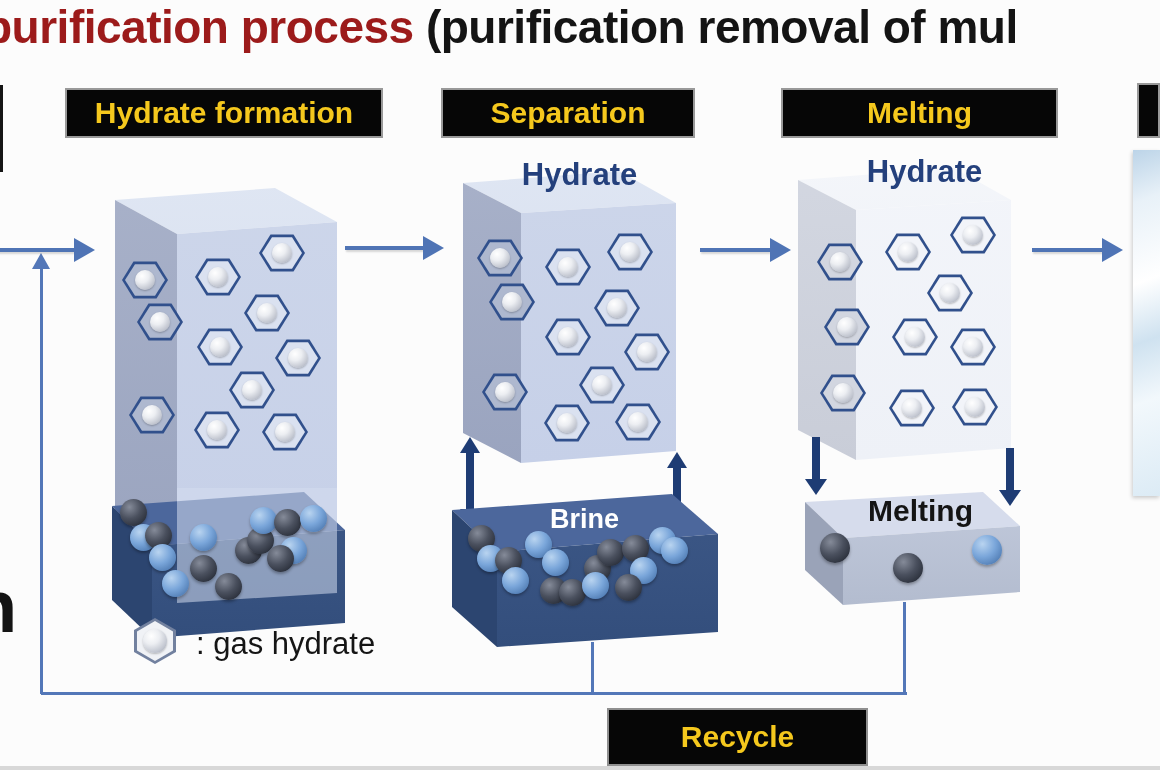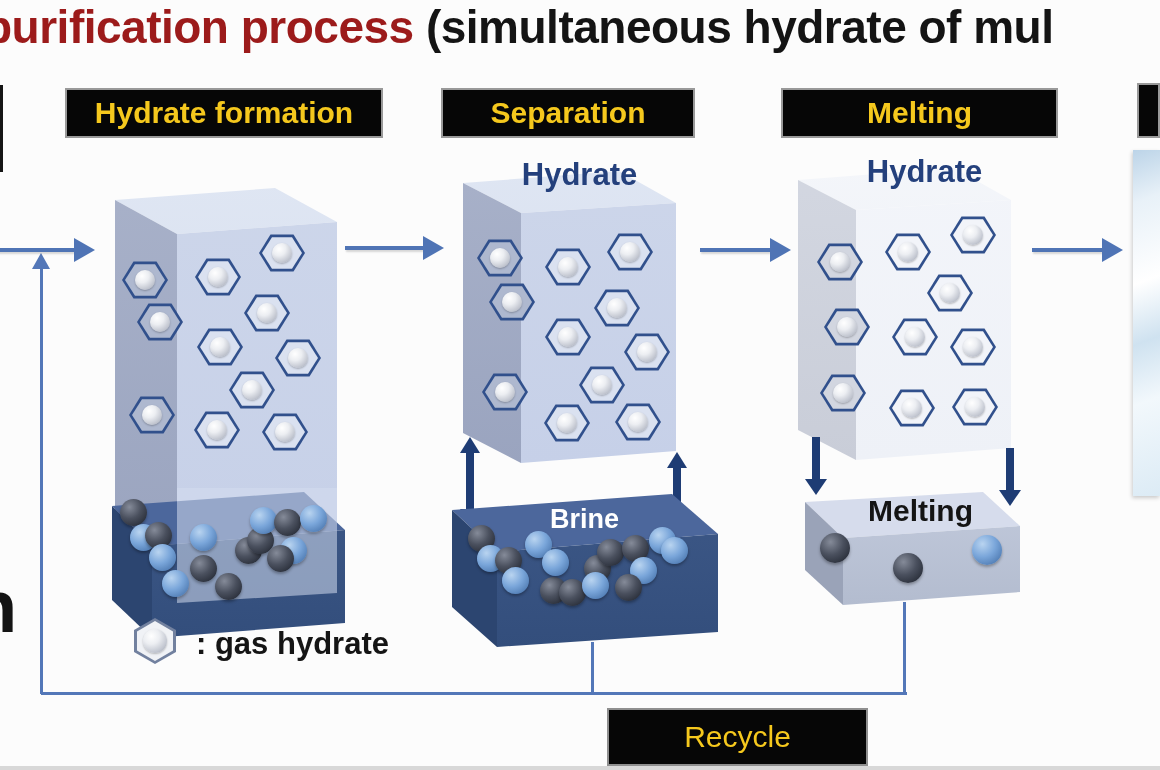--- a/index.html
+++ b/index.html
@@ -98,45 +98,45 @@
   .darrow{position:absolute;width:8px;background:var(--arrow-navy);}
   .darrow::after{content:"";position:absolute;bottom:-16px;left:-7px;width:0;height:0;
        border-top:16px solid var(--arrow-navy);border-left:11px solid transparent;border-right:11px solid transparent;}
 
   
   .legend-hex{position:absolute;left:134px;top:618px;width:42px;height:46px;
        clip-path:polygon(50% 0,100% 26%,100% 74%,50% 100%,0 74%,0 26%);background:#72819f;}
   .legend-hex-in{position:absolute;inset:3px;
        clip-path:polygon(50% 0,100% 26%,100% 74%,50% 100%,0 74%,0 26%);background:#f0f2f6;}
   .orb-legend{width:24px;height:24px;left:9px;top:11px;}
-  .legend-text{position:absolute;left:196px;top:626px;font-size:31px;font-weight:bold;color:var(--legend-text);white-space:nowrap;text-align:center;}
+  .legend-text{position:absolute;left:196px;top:626px;font-size:31px;font-weight:normal;color:var(--legend-text);white-space:nowrap;text-align:center;}
 
   
   .recycle-box{
     position:absolute;left:607px;top:708px;width:261px;height:58px;
     display:flex;align-items:center;justify-content:center;box-sizing:border-box;
     background:var(--label-bg);color:var(--label-text);border:2px solid #8f8f8f;
-    font-size:30px;font-weight:normal;
+    font-size:30px;font-weight:bold;
   }
 
   
   .left-sliver{position:absolute;left:0;top:85px;width:3px;height:87px;background:#151515;}
   .cut-letter{position:absolute;left:-28px;top:570px;font-size:74px;font-weight:bold;color:#141414;line-height:1;}
   .right-box{position:absolute;left:1137px;top:83px;width:23px;height:55px;background:var(--label-bg);border:2px solid var(--label-border);box-sizing:border-box;}
   .right-photo{position:absolute;left:1133px;top:150px;width:27px;height:346px;
        background:linear-gradient(160deg,#bcd4e8 0%,#e8f1f8 15%,#ffffff 38%,#cfe2f0 55%,#f2f8fc 72%,#dcebf5 100%);
        box-shadow:-1px 2px 4px rgba(0,0,0,.2);}
   .bottom-strip{position:absolute;left:0;top:766px;width:1160px;height:4px;background:#d8d8d8;}
 </style>
 </head>
 <body>
 
 <div class="canvas">
 
-  <h1 class="title"><span class="t-red">purification process</span><span class="t-black"> (simultaneous hydrate of mul</span></h1>
+  <h1 class="title"><span class="t-red">purification process</span><span class="t-black"> (purification removal of mul</span></h1>
 
   <div class="left-sliver"></div>
   <div class="cut-letter">n</div>
   <div class="right-box"></div>
   <div class="right-photo"></div>
 
   <div class="stage-label" style="left:441px;top:88px;width:254px;height:50px;">Separation</div>
   <div class="stage-label" style="left:65px;top:88px;width:318px;height:50px;">Hydrate formation</div>
   <div class="stage-label" style="left:781px;top:88px;width:277px;height:50px;">Melting</div>
 

